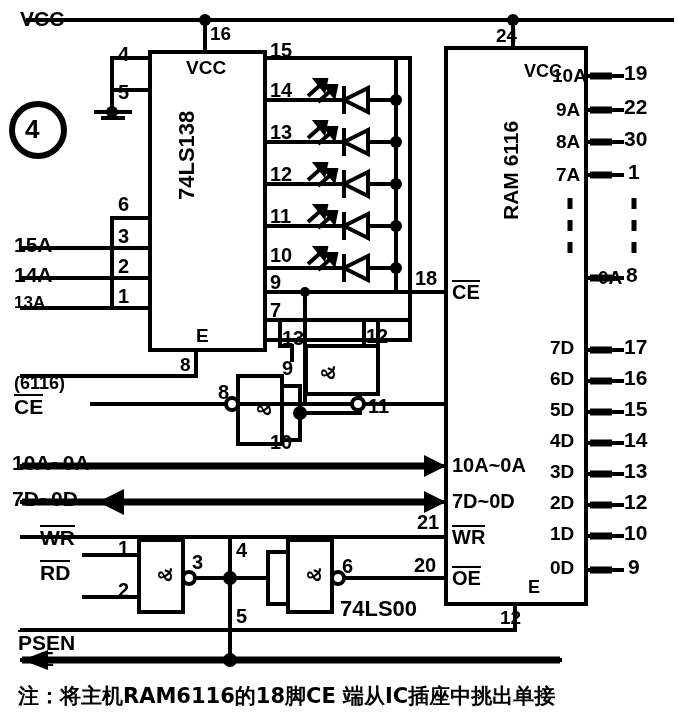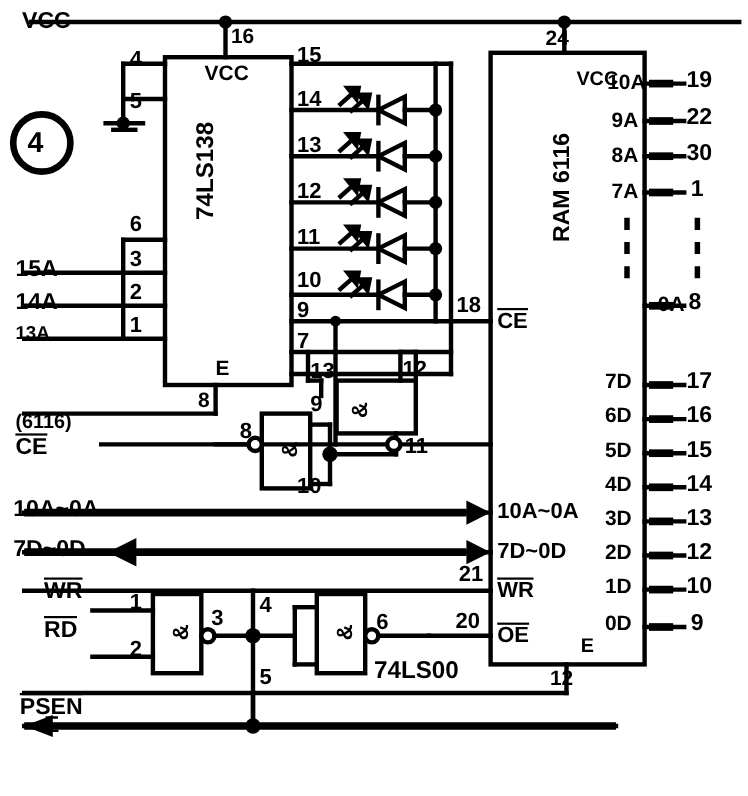--- a/index.html
+++ b/index.html
@@ -342,14 +342,15 @@
 
 <span class="lbl" style="left:14px;top:374px;font-size:18px;">(6116)</span>
 <span class="lbl" style="left:14px;top:396px;font-size:21px;"><span class="ov">CE</span></span>
 <span class="lbl" style="left:12px;top:452px;font-size:21px;">10A~0A</span>
 <span class="lbl" style="left:12px;top:488px;font-size:21px;">7D~0D</span>
 <span class="lbl" style="left:40px;top:527px;font-size:21px;"><span class="ov">WR</span></span>
 <span class="lbl" style="left:40px;top:562px;font-size:21px;"><span class="ov">RD</span></span>
 <span class="lbl" style="left:18px;top:588px;font-size:21px;margin-top:44px;"><span class="ov">PSEN</span></span>
 <span class="lbl" style="left:40px;top:648px;font-size:21px;">E</span>
 
+<span class="lbl" style="left:18px;top:686px;font-size:21px;font-family:'DejaVu Sans',sans-serif;">注：将主机RAM6116的18脚CE 端从IC插座中挑出单接</span>
 
 </div>
 
 </body></html>

